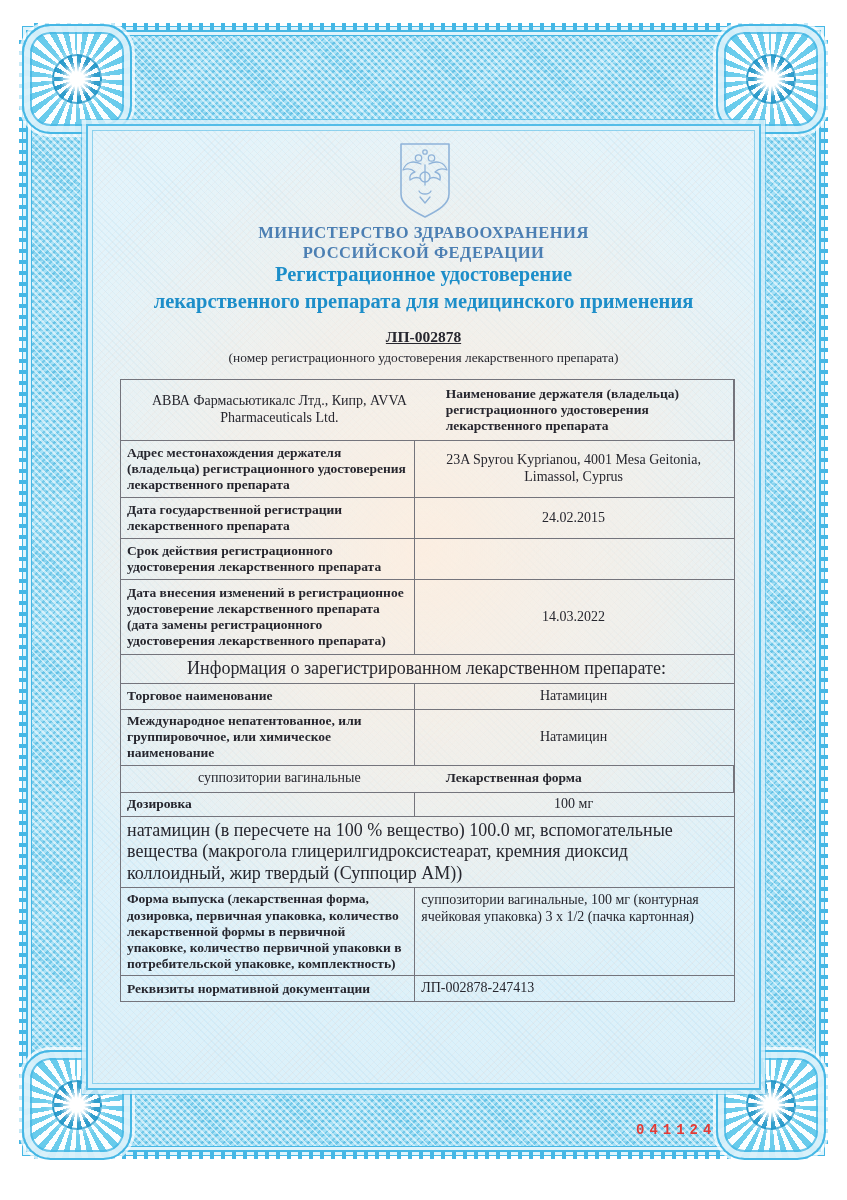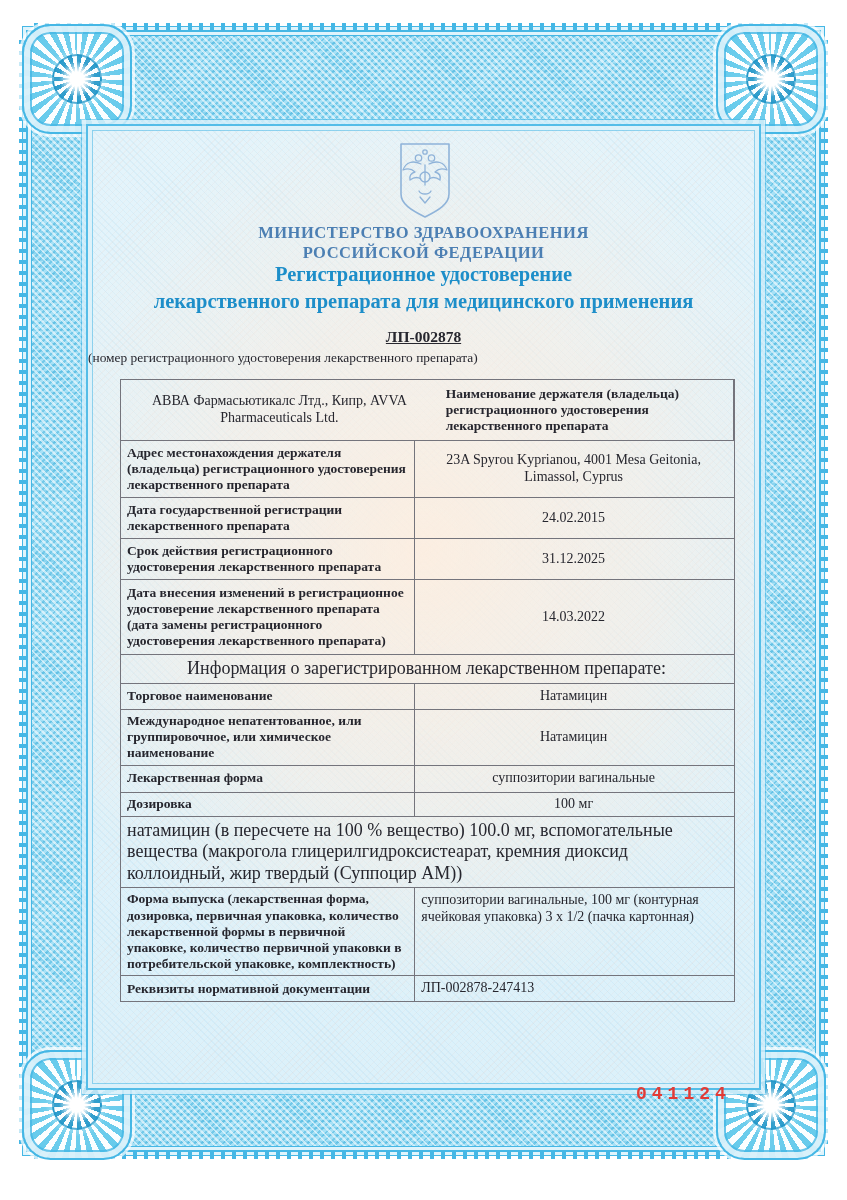--- a/index.html
+++ b/index.html
@@ -76,40 +76,40 @@
   }
   
   .emblem{position:absolute;left:305px;top:15px;width:64px;height:80px;color:#8fb3d9;}
   .emblem svg{width:100%;height:100%;stroke:#8fb3d9;fill:none;}
   .ministry{position:absolute;left:0;right:0;top:97px;text-align:center;
     color:var(--ministry-blue);font-size:16.5px;font-weight:bold;letter-spacing:.5px;line-height:1.22;}
   .title{position:absolute;left:0;right:0;top:135px;margin:0;text-align:center;
     color:var(--title-blue);font-size:20.5px;font-weight:bold;line-height:1.3;}
   .regnum{position:absolute;left:0;right:0;top:202px;text-align:center;
     font-size:15.5px;font-weight:bold;text-decoration:underline;}
-  .regcap{position:absolute;left:0;right:0;top:224px;font-size:13.4px;}
+  .regcap{position:absolute;left:0;right:0;top:224px;text-align:center;font-size:13.4px;}
   
   .cert-table{
     position:absolute;left:32px;top:253px;width:613px;
     border:1px solid var(--table-line);border-bottom:none;
     background:rgba(255,255,255,.0);
   }
   .row{display:flex;border-bottom:1px solid var(--table-line);}
   .cell{box-sizing:border-box;padding:3px 8px 3px 6px;font-size:13.5px;line-height:1.2;
     display:flex;flex-direction:column;justify-content:center;}
   .cell.label{width:48%;font-weight:bold;border-right:1px solid var(--table-line);}
   .cell.value{width:52%;text-align:center;font-size:14px;align-items:center;}
   .cell.value.left{text-align:left;align-items:flex-start;justify-content:flex-start;padding-top:4px;}
   .cell.value.vbold{font-weight:normal;}
   .cell.span{width:100%;font-size:18px;}
   .cell.span.center{text-align:center;align-items:center;}
   .cell.span.bold{font-weight:bold;}
   
-  .serial{position:absolute;left:548px;top:958px;color:var(--serial-red);
-    font-family:"Liberation Mono", monospace;font-size:18px;font-weight:bold;letter-spacing:5px;}
+  .serial{position:absolute;left:548px;top:996px;color:var(--serial-red);
+    font-family:"Liberation Mono", monospace;font-size:14px;font-weight:bold;letter-spacing:5px;}
 </style>
 </head>
 <body>
 
 <div class="page">
 
   <div class="band">
     <div class="comb comb-t"></div>
     <div class="comb comb-b"></div>
     <div class="comb comb-l"></div>
@@ -169,40 +169,39 @@
         <div class="row" style="min-height: 56px;">
           <div class="cell label">Адрес местонахождения держателя (владельца) регистрационного удостоверения лекарственного препарата</div>
           <div class="cell value">23A Spyrou Kyprianou, 4001 Mesa Geitonia, Limassol, Cyprus</div>
         </div>
         <div class="row" style="min-height: 40px;">
           <div class="cell label">Дата государственной регистрации лекарственного препарата</div>
           <div class="cell value vbold">24.02.2015</div>
         </div>
         <div class="row" style="min-height: 40px;">
           <div class="cell label">Срок действия регистрационного удостоверения лекарственного препарата</div>
-          <div class="cell value">31.12.2025</div>
         </div>
         <div class="row" style="min-height: 74px;">
           <div class="cell label">Дата внесения изменений в регистрационное удостоверение лекарственного препарата (дата замены регистрационного удостоверения лекарственного препарата)</div>
           <div class="cell value">14.03.2022</div>
         </div>
         <div class="row" style="min-height: 28px;">
           <div class="cell span center">Информация о зарегистрированном лекарственном препарате:</div>
         </div>
         <div class="row" style="min-height: 25px;">
           <div class="cell label">Торговое наименование</div>
           <div class="cell value vbold">Натамицин</div>
         </div>
         <div class="row" style="min-height: 52px; justify-content: center;">
           <div class="cell label">Международное непатентованное, или группировочное, или химическое наименование</div>
           <div class="cell value">Натамицин</div>
         </div>
         <div class="row" style="min-height: 26px;">
+          <div class="cell value">суппозитории вагинальные</div>
           <div class="cell label">Лекарственная форма</div>
-          <div class="cell value">суппозитории вагинальные</div>
         </div>
         <div class="row" style="min-height: 23px;">
           <div class="cell label">Дозировка</div>
           <div class="cell value">100 мг</div>
         </div>
         <div class="row" style="min-height: 46px;">
           <div class="cell span">натамицин (в пересчете на 100 % вещество) 100.0 мг, вспомогательные вещества (макрогола глицерилгидроксистеарат, кремния диоксид коллоидный, жир твердый (Суппоцир АМ))</div>
         </div>
         <div class="row" style="min-height: 82px;">
           <div class="cell label">Форма выпуска (лекарственная форма, дозировка, первичная упаковка, количество лекарственной формы в первичной упаковке, количество первичной упаковки в потребительской упаковке, комплектность)</div>

